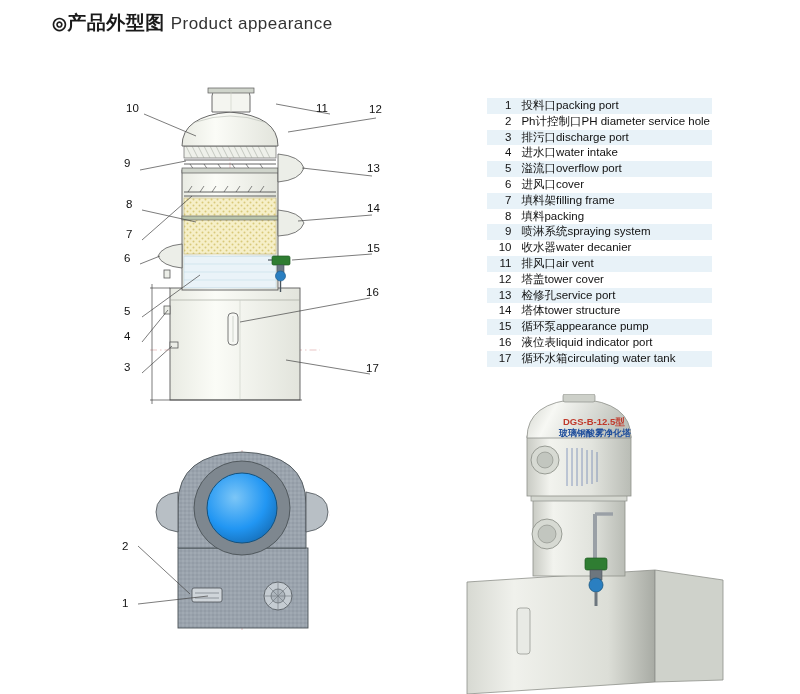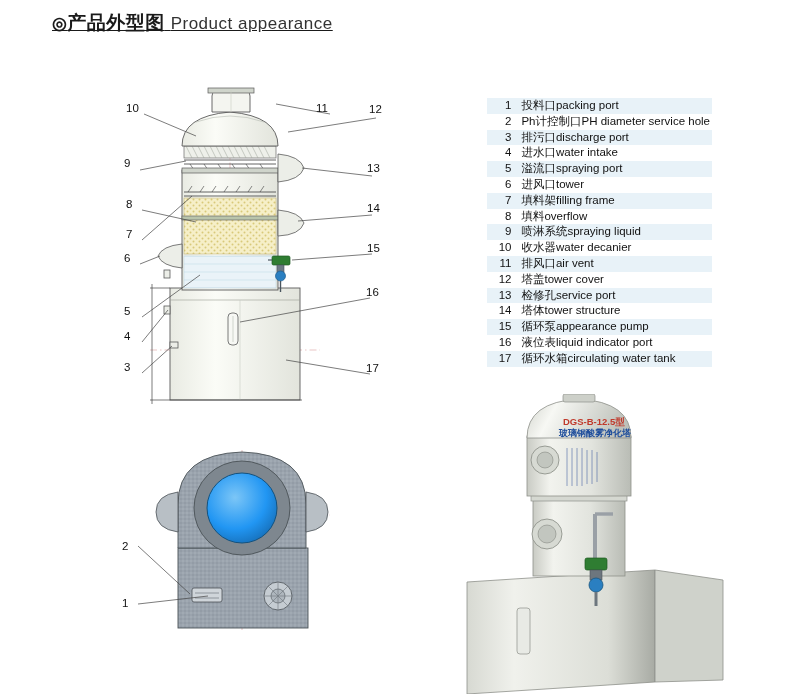--- a/index.html
+++ b/index.html
@@ -9,21 +9,20 @@
     background:#ffffff;
     font-family:"Liberation Sans", sans-serif;
     overflow:hidden;
   }
   
   #title {
     position:absolute; left:52px; top:10px;
     font-size:19px; font-weight:bold; color:#1a1a1a;
     letter-spacing:0.5px;
     white-space:nowrap;
-    text-decoration:underline;
   }
   #title .mark { font-size:17px; }
   #title .en {
     font-weight:normal; font-size:17px; color:#333;
     letter-spacing:0.5px;
   }
 
   
   #legend {
     position:absolute; left:487px; top:98px;
@@ -269,37 +268,37 @@
     <tr>
         <td class="num">3</td>
         <td class="lbl"><span class="cn">排污口</span><span class="en">discharge port</span></td>
       </tr>
     <tr>
         <td class="num">4</td>
         <td class="lbl"><span class="cn">进水口</span><span class="en">water intake</span></td>
       </tr>
     <tr>
         <td class="num">5</td>
-        <td class="lbl"><span class="cn">溢流口</span><span class="en">spraying port</span></td>
+        <td class="lbl"><span class="cn">溢流口</span><span class="en">overflow port</span></td>
       </tr>
     <tr>
         <td class="num">6</td>
-        <td class="lbl"><span class="cn">进风口</span><span class="en">tower</span></td>
+        <td class="lbl"><span class="cn">进风口</span><span class="en">cover</span></td>
       </tr>
     <tr>
         <td class="num">7</td>
         <td class="lbl"><span class="cn">填料架</span><span class="en">filling frame</span></td>
       </tr>
     <tr>
         <td class="num">8</td>
-        <td class="lbl"><span class="cn">填料</span><span class="en">overflow</span></td>
+        <td class="lbl"><span class="cn">填料</span><span class="en">packing</span></td>
       </tr>
     <tr>
         <td class="num">9</td>
-        <td class="lbl"><span class="cn">喷淋系统</span><span class="en">spraying liquid</span></td>
+        <td class="lbl"><span class="cn">喷淋系统</span><span class="en">spraying system</span></td>
       </tr>
     <tr>
         <td class="num">10</td>
         <td class="lbl"><span class="cn">收水器</span><span class="en">water decanier</span></td>
       </tr>
     <tr>
         <td class="num">11</td>
         <td class="lbl"><span class="cn">排风口</span><span class="en">air vent</span></td>
       </tr>
     <tr>

